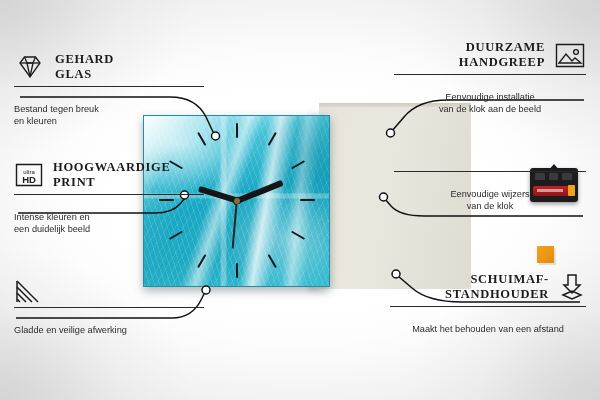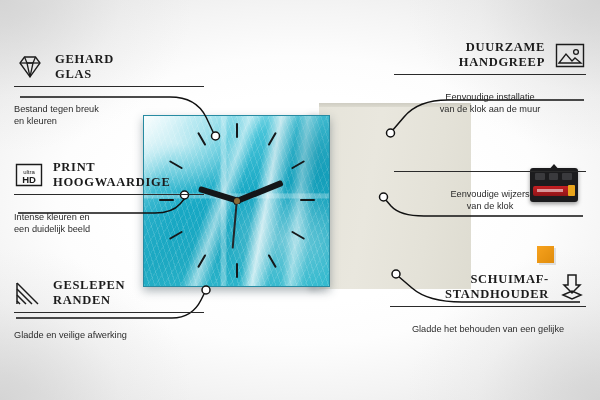--- a/index.html
+++ b/index.html
@@ -236,46 +236,42 @@
   </div>
 
   <div class="feat left" id="f-print">
     <div class="head">
       <svg class="ico" width="30" height="26" viewBox="0 0 30 26">
         <rect x="2.5" y="2.5" width="25" height="21" fill="none" stroke="#1b1b1b" stroke-width="1.4"></rect>
         <text x="15" y="11.5" font-family="Liberation Sans, sans-serif" font-size="6" text-anchor="middle" fill="#1b1b1b">ultra</text>
         <text x="15" y="20.5" font-family="Liberation Sans, sans-serif" font-size="9.5" font-weight="bold" text-anchor="middle" fill="#1b1b1b">HD</text>
       </svg>
       <div class="titles">
+        <div>HOOGWAARDIGE</div>
         <div>PRINT</div>
-        <div>HOOGWAARDIGE</div>
       </div>
     </div>
     <div class="rule"></div>
     <div class="desc">
       <div>Intense kleuren en</div>
       <div>een duidelijk beeld</div>
     </div>
   </div>
 
   <div class="feat left" id="f-randen">
     <div class="head">
       <svg class="ico" width="30" height="26" viewBox="0 0 30 26">
         <g stroke="#1b1b1b" stroke-width="1.5" fill="none">
           <path d="M3,3 L24,24"></path>
             <path d="M3,9 L18,24"></path>
             <path d="M3,15 L12,24"></path>
             <path d="M3,21 L6,24"></path>
           <path d="M3,3 L3,24"></path>
         </g>
       </svg>
-      <div class="titles">
-        <div>GESLEPEN</div>
-        <div>RANDEN</div>
-      </div>
     </div>
     <div class="rule"></div>
     <div class="desc">
       <div>Gladde en veilige afwerking</div>
     </div>
   </div>
 
   <div class="feat right" id="f-greep">
     <div class="head">
       <div class="titles">
@@ -284,21 +280,21 @@
       </div>
       <svg class="ico" width="32" height="27" viewBox="0 0 32 27">
         <rect x="2.5" y="2.5" width="27" height="22" fill="none" stroke="#1b1b1b" stroke-width="1.4"></rect>
         <circle cx="22" cy="10" r="2.4" fill="none" stroke="#1b1b1b" stroke-width="1.3"></circle>
         <path d="M5,21 L12,12 L18,19 L21,16 L27,21 Z" fill="none" stroke="#1b1b1b" stroke-width="1.3"></path>
       </svg>
     </div>
     <div class="rule"></div>
     <div class="desc">
       <div>Eenvoudige installatie</div>
-      <div>van de klok aan de muur</div>
+      <div>van de klok aan de beeld</div>
     </div>
   </div>
 
   <div class="feat right" id="f-mech">
     <div class="rule"></div>
     <div class="desc">
       <div>Eenvoudige wijzers</div>
       <div>van de klok</div>
     </div>
   </div>
@@ -309,17 +305,17 @@
         <div>SCHUIMAF-</div>
         <div>STANDHOUDER</div>
       </div>
       <svg class="ico" width="28" height="28" viewBox="0 0 28 28">
         <path d="M10,2 L18,2 L18,12 L22,12 L14,20 L6,12 L10,12 Z" fill="none" stroke="#1b1b1b" stroke-width="1.5"></path>
         <path d="M5,22 L14,18 L23,22 L14,26 Z" fill="none" stroke="#1b1b1b" stroke-width="1.5"></path>
       </svg>
     </div>
     <div class="rule"></div>
     <div class="desc">
-      <div>Gladde het behouden van een gelijke</div>
+      <div>Maakt het behouden van een afstand</div>
     </div>
   </div>
 
 </div>
 
 </body></html>

